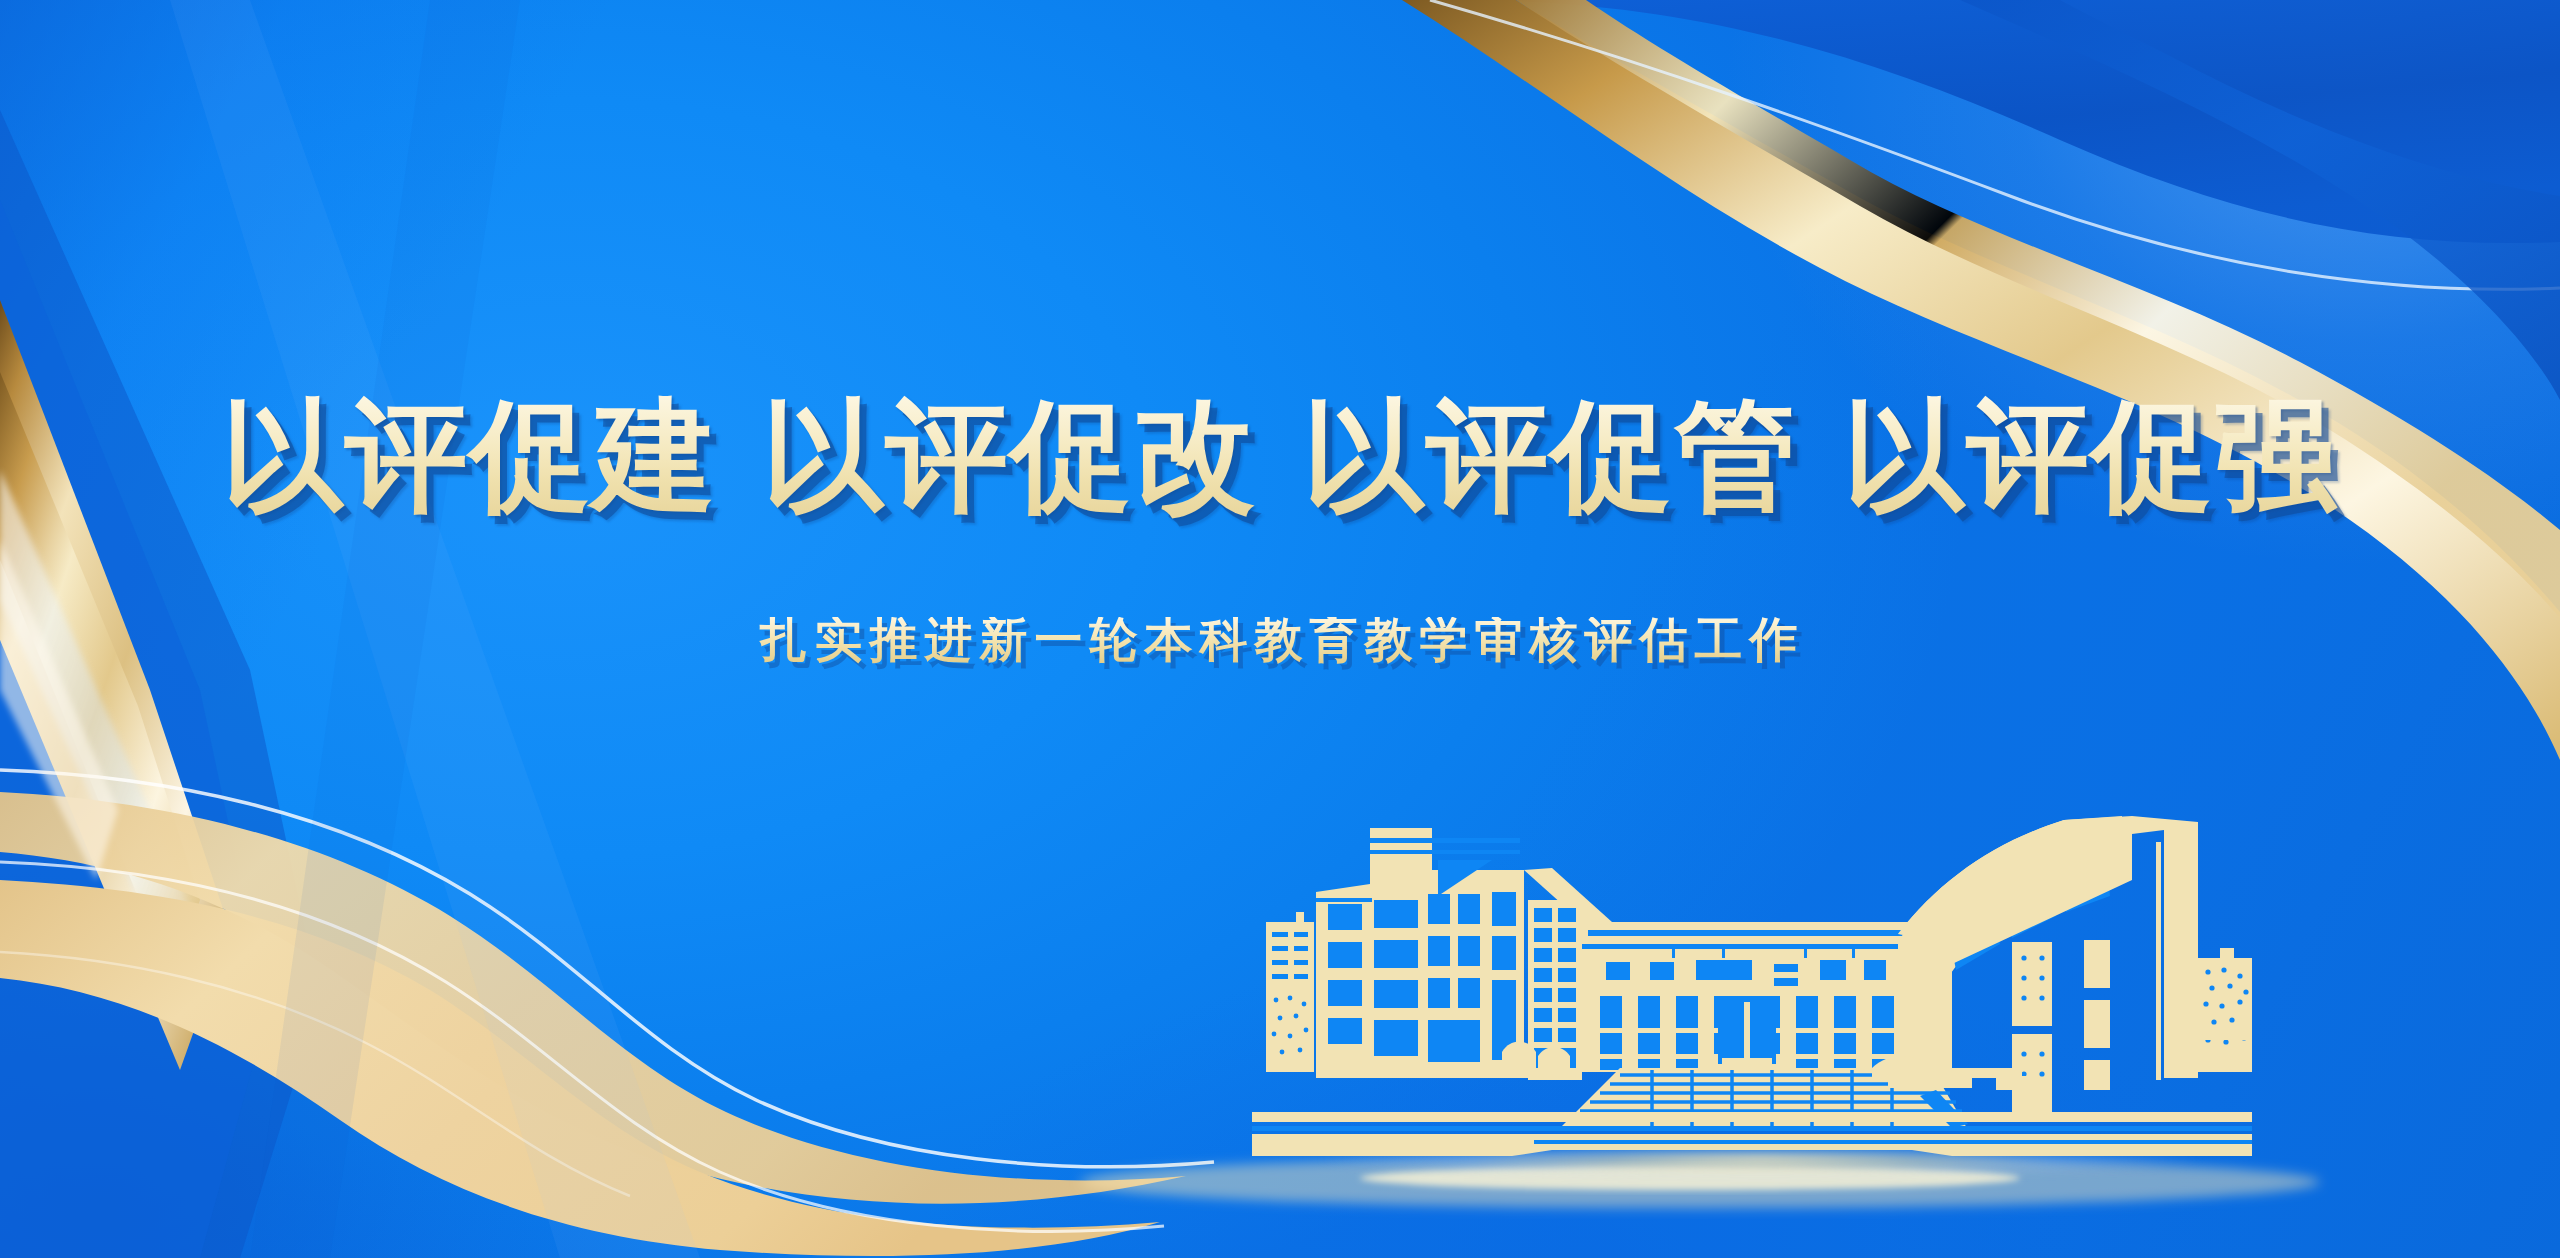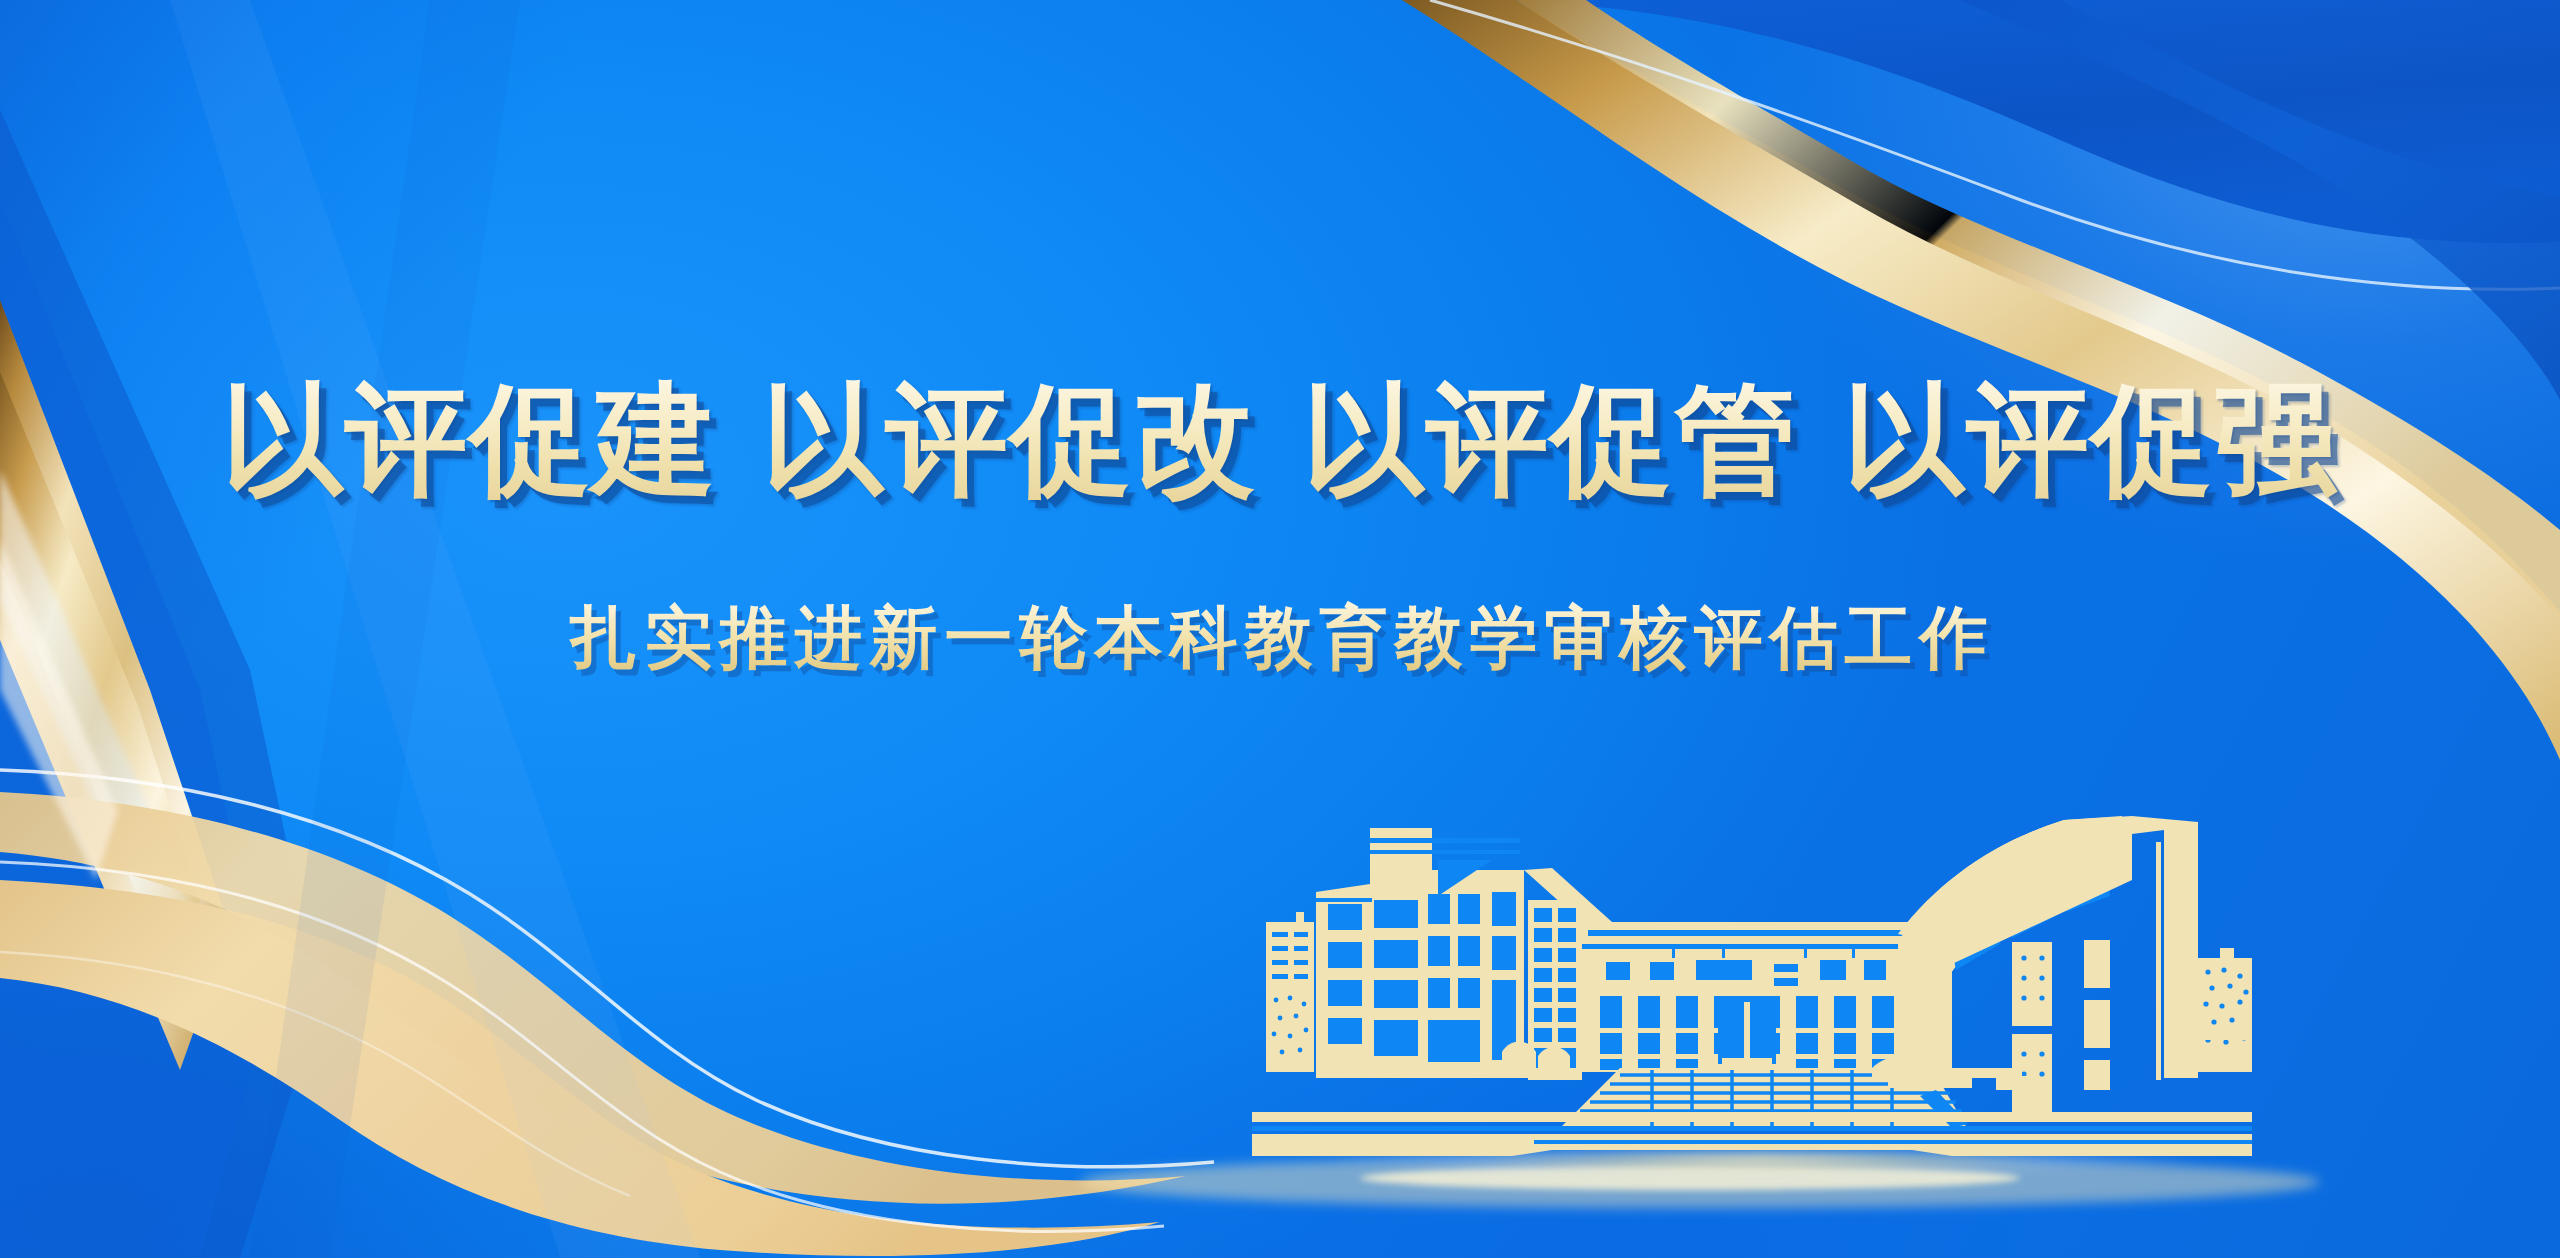--- a/index.html
+++ b/index.html
@@ -50,44 +50,44 @@
     inset: 0;
     width: 2560px;
     height: 1258px;
   }
 
   
   .text-block {
     position: absolute;
     left: 0;
     right: 0;
-    top: 372px;
+    top: 388px;
     text-align: center;
     z-index: 40;
   }
   .headline {
     font-family: "DejaVu Sans", "Liberation Sans", sans-serif;
     font-weight: 700;
     font-size: 122px;
     line-height: 1.12;
     letter-spacing: 2px;
     color: #f7ecc6;
     background: linear-gradient(180deg, #fdf8e6 0%, #f6ebc4 40%, #efe0ac 68%, #e7d49a 100%);
     -webkit-background-clip: text;
     background-clip: text;
     -webkit-text-fill-color: transparent;
     filter: drop-shadow(7px 8px 0px rgba(16,72,150,0.55)) drop-shadow(2px 2px 1px rgba(10,58,130,0.40));
     white-space: nowrap;
     margin: 0;
   }
   .subhead {
     margin: 92px 0 0 4px;
-    font-family: Liberation Serif, serif;
+    font-family: Liberation Mono, monospace;
     font-weight: 700;
-    font-size: 68px;
+    font-size: 48px;
     line-height: 1.1;
     letter-spacing: 7px;
     color: #f3e4b4;
     background: linear-gradient(180deg, #fdf6e0 0%, #f3e3ae 46%, #e9d495 78%, #dfc77f 100%);
     -webkit-background-clip: text;
     background-clip: text;
     -webkit-text-fill-color: transparent;
     filter: drop-shadow(5px 6px 0px rgba(16,72,150,0.42));
     white-space: nowrap;
   }

